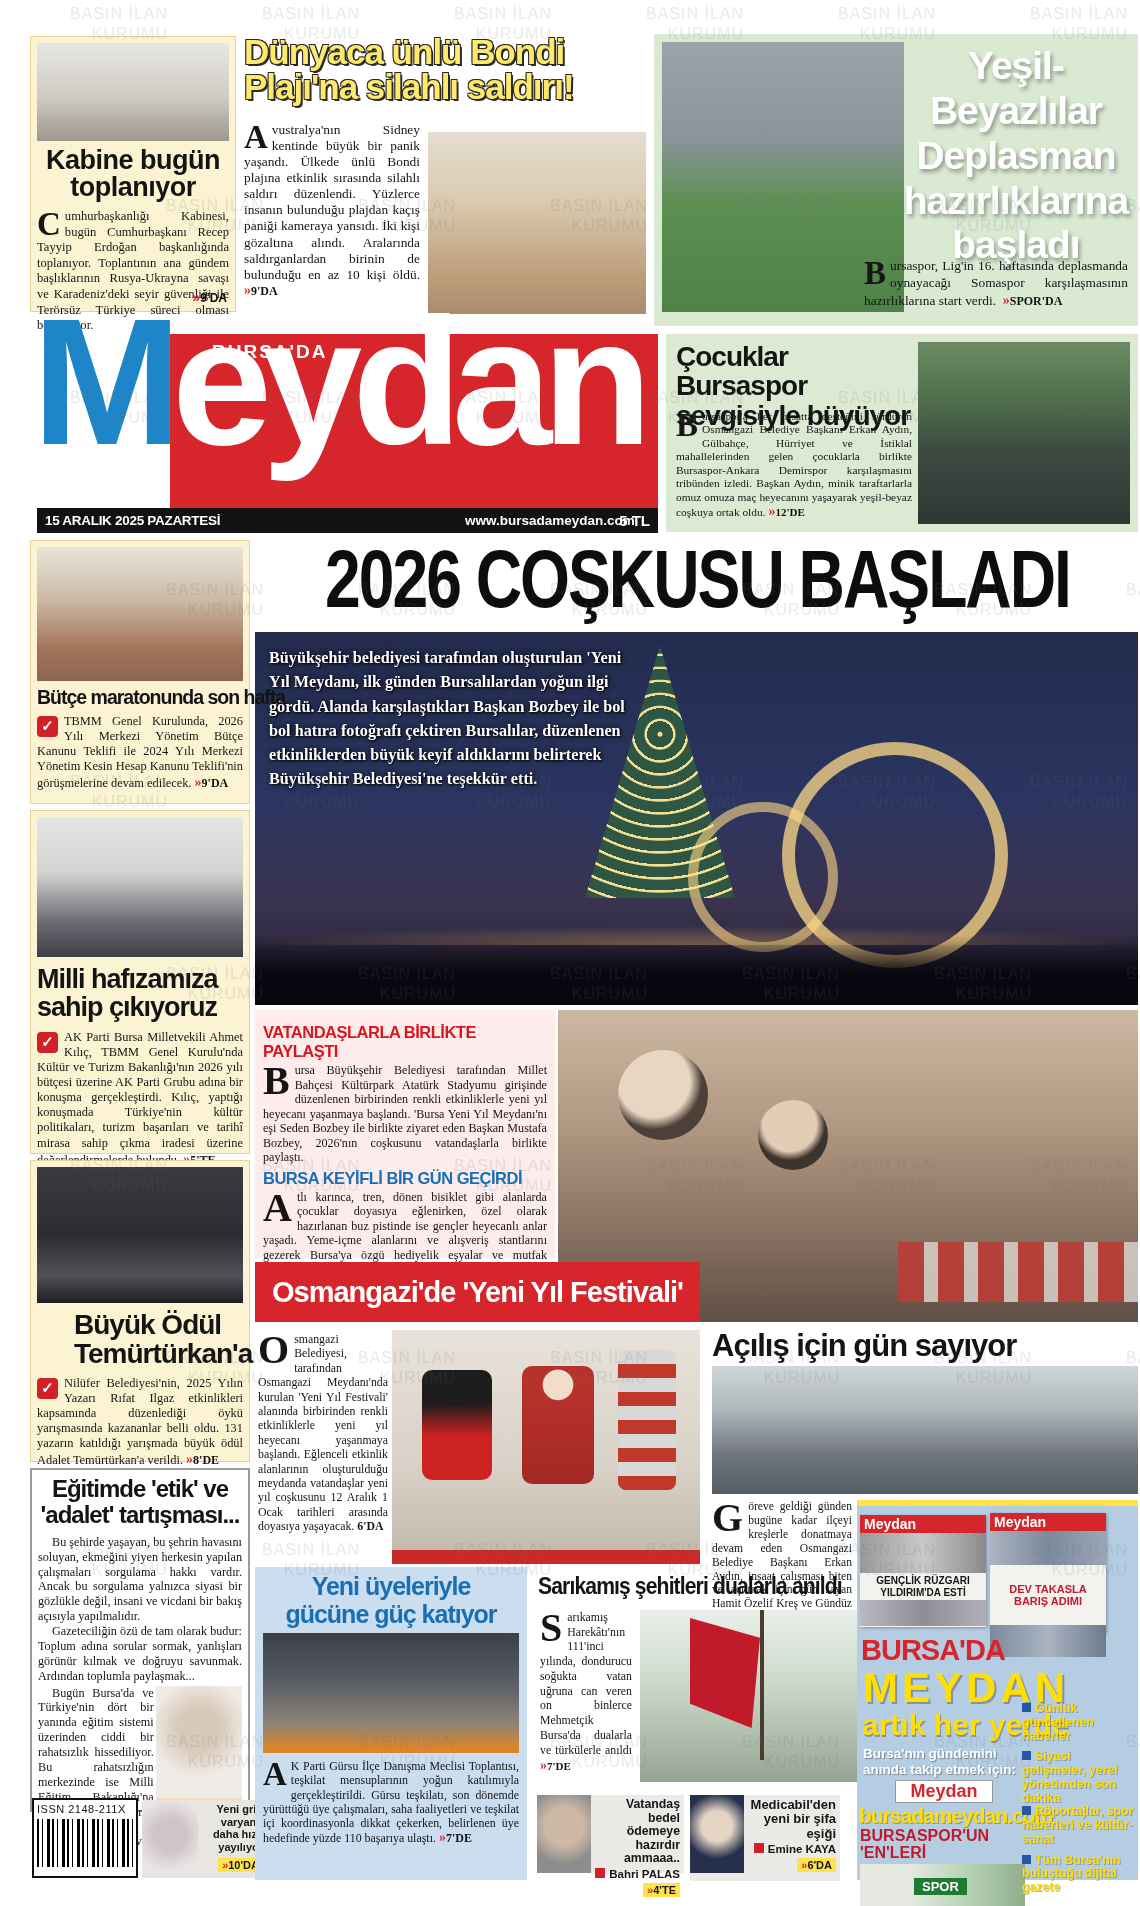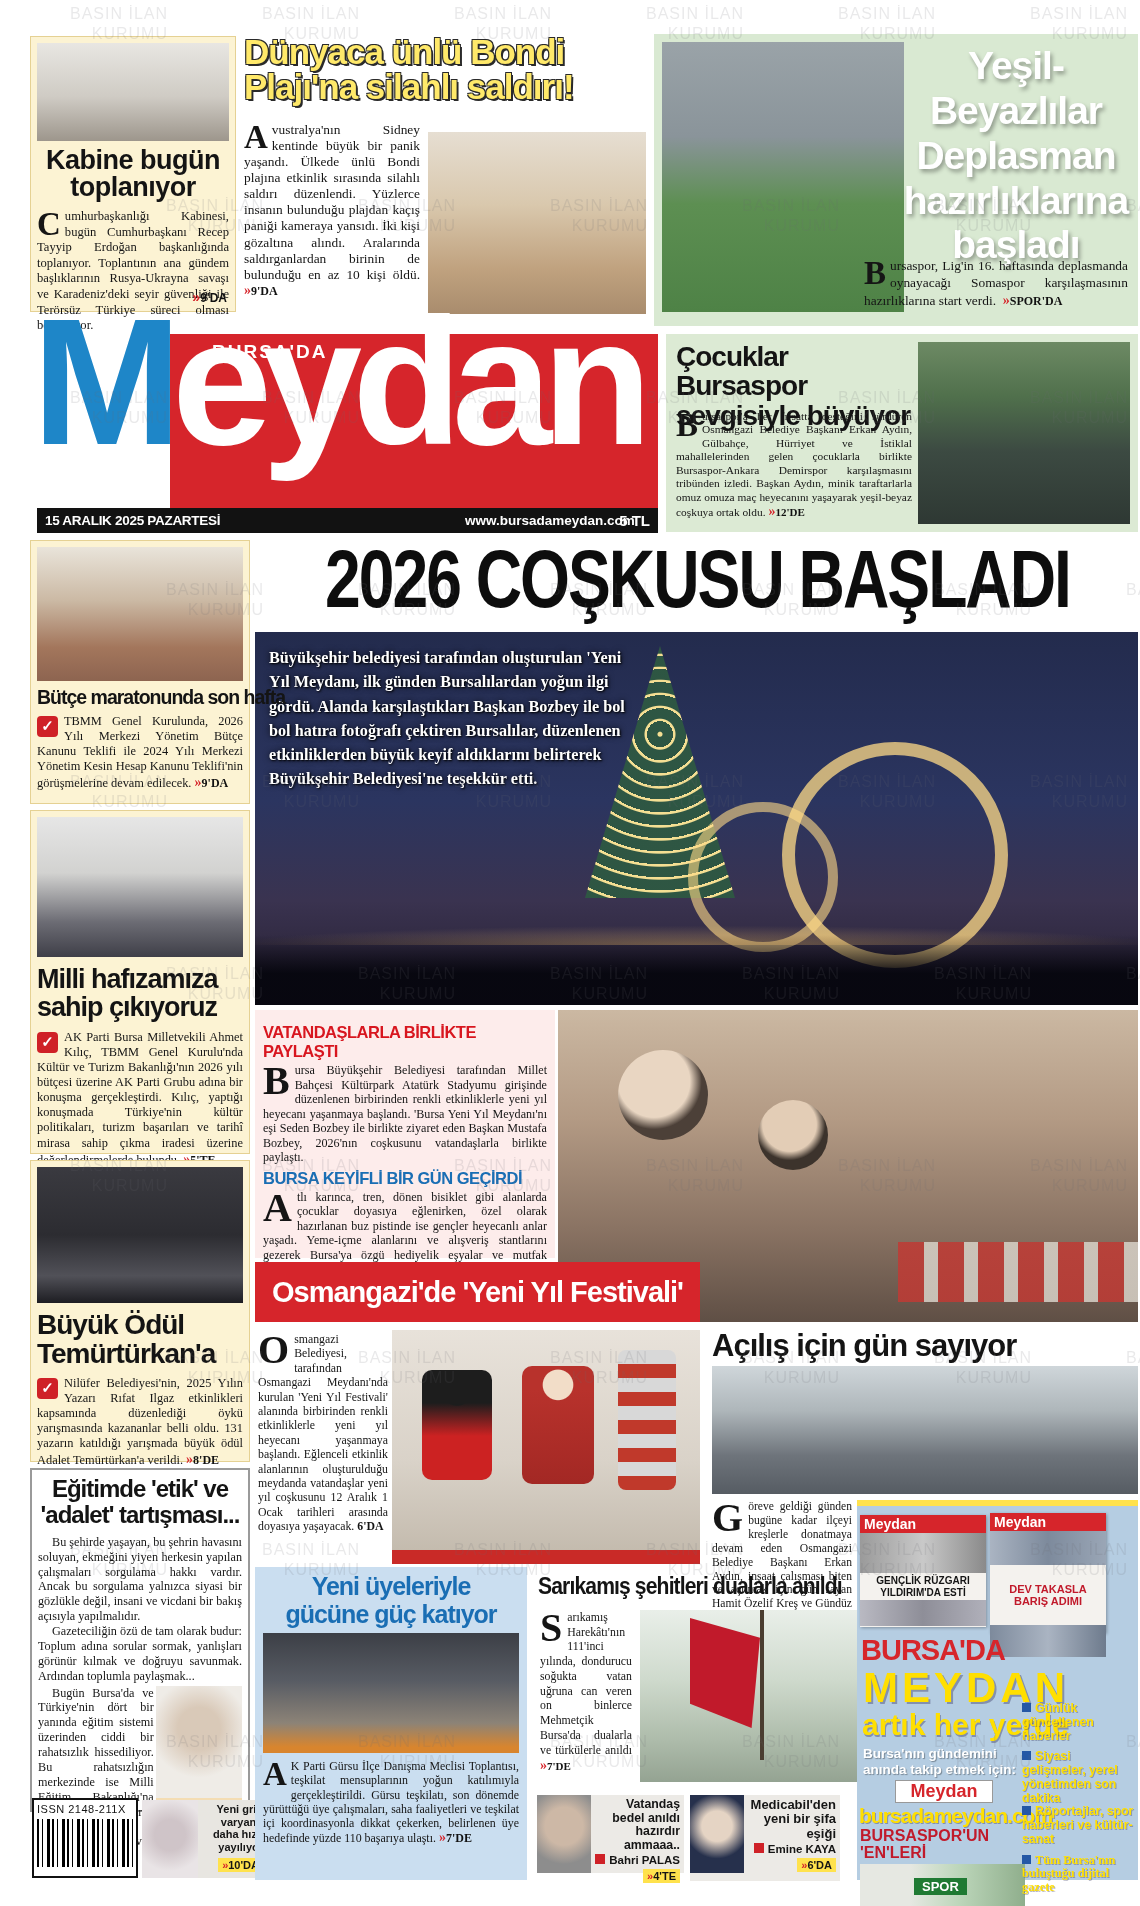--- a/index.html
+++ b/index.html
@@ -106,21 +106,21 @@
     <div class="ph" style="width:206px;height:140px;background:linear-gradient(180deg,#e6e6e6 0%,#d2d2d0 40%,#6c6c74 75%,#3f3f48 100%);"></div>
     <h2 class="t-cond" style="font-size:27px;line-height:1.05;margin-top:8px;letter-spacing:-1px;">
       <span>Milli hafızamıza</span><br>
       <span>sahip çıkıyoruz</span>
     </h2>
     <p class="serif jus" style="font-size:12.4px;line-height:1.22;margin-top:8px;"><span class="check">✓</span><span>AK Parti Bursa Milletvekili Ahmet Kılıç, TBMM Genel Kurulu'nda Kültür ve Turizm Bakanlığı'nın 2026 yılı bütçesi üzerine AK Parti Grubu adına bir konuşma gerçekleştirdi. Kılıç, yaptığı konuşmada Türkiye'nin kültür politikaları, turizm başarıları ve tarihî mirasa sahip çıkma iradesi üzerine değerlendirmelerde bulundu.</span> <span class="ref"><span class="arr">»</span><span>5'TE</span></span></p>
   </div>
 
   <div class="abs box-cream" style="left:30px;top:1160px;width:220px;height:302px;padding:6px;">
     <div class="ph" style="width:206px;height:136px;background:linear-gradient(180deg,#3a3a40 0%,#2c2c31 50%,#515158 80%,#1d1d22 100%);"></div>
-    <h2 class="t-cond" style="font-size:28px;line-height:1.05;margin-top:7px;letter-spacing:-1px;">
+    <h2 class="t-cond" style="font-size:28px;line-height:1.05;margin-top:7px;letter-spacing:-1px;margin-left:37px;">
       <span>Büyük Ödül</span><br>
       <span>Temürtürkan'a</span>
     </h2>
     <p class="serif jus" style="font-size:12.4px;line-height:1.22;margin-top:7px;"><span class="check">✓</span><span>Nilüfer Belediyesi'nin, 2025 Yılın Yazarı Rıfat Ilgaz etkinlikleri kapsamında düzenlediği öykü yarışmasında kazananlar belli oldu. 131 yazarın katıldığı yarışmada büyük ödül Adalet Temürtürkan'a verildi.</span> <span class="ref"><span class="arr">»</span><span>8'DE</span></span></p>
   </div>
 
   <div class="abs" style="left:30px;top:1468px;width:220px;height:344px;background:#fff;border:2px solid #9a9a9a;box-sizing:border-box;padding:6px;">
     <h2 class="t-cond" style="font-size:24px;line-height:1.1;text-align:center;letter-spacing:-1px;">
       <span>Eğitimde 'etik' ve</span><br>
       <span>'adalet' tartışması...</span>
@@ -188,21 +188,21 @@
     <p class="serif jus bigdrop abs" style="left:2px;top:38px;width:92px;font-size:11.8px;line-height:1.25;"><span>Sarıkamış Harekâtı'nın 111'inci yılında, dondurucu soğukta vatan uğruna can veren on binlerce Mehmetçik Bursa'da dualarla ve türkülerle anıldı</span> <span class="ref" style="font-size:11px;"><span class="arr">»</span><span>7'DE</span></span></p>
     <div class="ph abs" style="left:102px;top:38px;width:228px;height:172px;background:linear-gradient(180deg,#e9efe9 0%,#cfdacd 40%,#aebcab 75%,#94a392 100%);">
       <div class="abs" style="left:50px;top:8px;width:70px;height:110px;background:#c11a2b;clip-path:polygon(0 0,100% 18%,88% 100%,0 78%);"></div>
       <div class="abs" style="left:120px;top:0;width:4px;height:150px;background:#4a3d30;"></div>
     </div>
   </div>
 
   <div class="abs" style="left:537px;top:1795px;width:147px;height:78px;background:#eceae6;display:flex;">
     <div class="ph" style="width:54px;height:78px;background:radial-gradient(circle at 50% 40%,#cdb8a6 0 35%,#8d8d8d 70%);"></div>
     <div style="flex:1;text-align:right;padding:3px 4px;">
-      <div style="font-size:12.3px;font-weight:bold;line-height:1.1;">Vatandaş bedel anıldı hazırdır ammaaa..</div>
+      <div style="font-size:12.3px;font-weight:bold;line-height:1.1;">Vatandaş bedel ödemeye hazırdır ammaaa..</div>
       <div style="font-size:11.5px;font-weight:bold;margin-top:2px;"><span class="sq"></span><span>Bahri PALAS</span></div>
       <span class="yref"><span class="arr">»</span><span>4'TE</span></span>
     </div>
   </div>
   <div class="abs" style="left:690px;top:1795px;width:150px;height:86px;background:#eceae6;display:flex;">
     <div class="ph" style="width:54px;height:78px;background:radial-gradient(circle at 50% 40%,#e5d4c4 0 28%,#26304c 60%);"></div>
     <div style="flex:1;text-align:right;padding:3px 4px;">
       <div style="font-size:13px;font-weight:bold;line-height:1.1;">Medicabil'den yeni bir şifa eşiği</div>
       <div style="font-size:11.5px;font-weight:bold;margin-top:2px;"><span class="sq"></span><span>Emine KAYA</span></div>
       <span class="yref"><span class="arr">»</span><span>6'DA</span></span>
@@ -237,21 +237,21 @@
       <span>'EN'LERİ</span>
     </div>
     <div class="ph abs" style="left:3px;top:322px;width:165px;height:52px;top:322px;transform:translateY(36px);background:linear-gradient(90deg,#e6e8e2 0 30%,#bcd6ba 60%,#8fae8c 100%);">
       <span class="abs" style="left:54px;top:14px;background:#1f7a33;color:#fff;font-weight:bold;font-size:13px;padding:1px 8px;">SPOR</span>
     </div>
 
     <div class="abs" style="right:4px;top:196px;width:112px;">
       <div style="font-size:12.3px;font-weight:bold;color:#ffdf00;line-height:1.12;margin-bottom:7px;text-shadow:1px 1px 0 rgba(70,70,110,.4);"><span class="bsq"></span><span>Günlük güncellenen haberler</span></div>
       <div style="font-size:12.3px;font-weight:bold;color:#ffdf00;line-height:1.12;text-shadow:1px 1px 0 rgba(70,70,110,.4);"><span class="bsq"></span><span>Siyasi gelişmeler, yerel yönetimden son dakika</span></div>
       <div style="font-size:12.3px;font-weight:bold;color:#ffdf00;line-height:1.12;margin-bottom:7px;text-shadow:1px 1px 0 rgba(70,70,110,.4);"><span class="bsq"></span><span>Röportajlar, spor haberleri ve kültür-sanat</span></div>
-      <div style="font-size:12.3px;font-weight:bold;color:#ffdf00;line-height:1.12;text-shadow:1px 1px 0 rgba(70,70,110,.4);font-family:Liberation Serif, serif;"><span class="bsq"></span><span>Tüm Bursa'nın buluştuğu dijital gazete</span></div>
+      <div style="font-size:12.3px;font-weight:bold;color:#ffdf00;line-height:1.12;text-shadow:1px 1px 0 rgba(70,70,110,.4);"><span class="bsq"></span><span>Tüm Bursa'nın buluştuğu dijital gazete</span></div>
     </div>
   </div>
 
   <div class="wm-layer">
       <div class="wm" style="left: 18px; top: 4px;">
         <div>BASIN İLAN</div>
         <div>KURUMU</div>
       </div>
       <div class="wm" style="left: 210px; top: 4px;">
         <div>BASIN İLAN</div>

